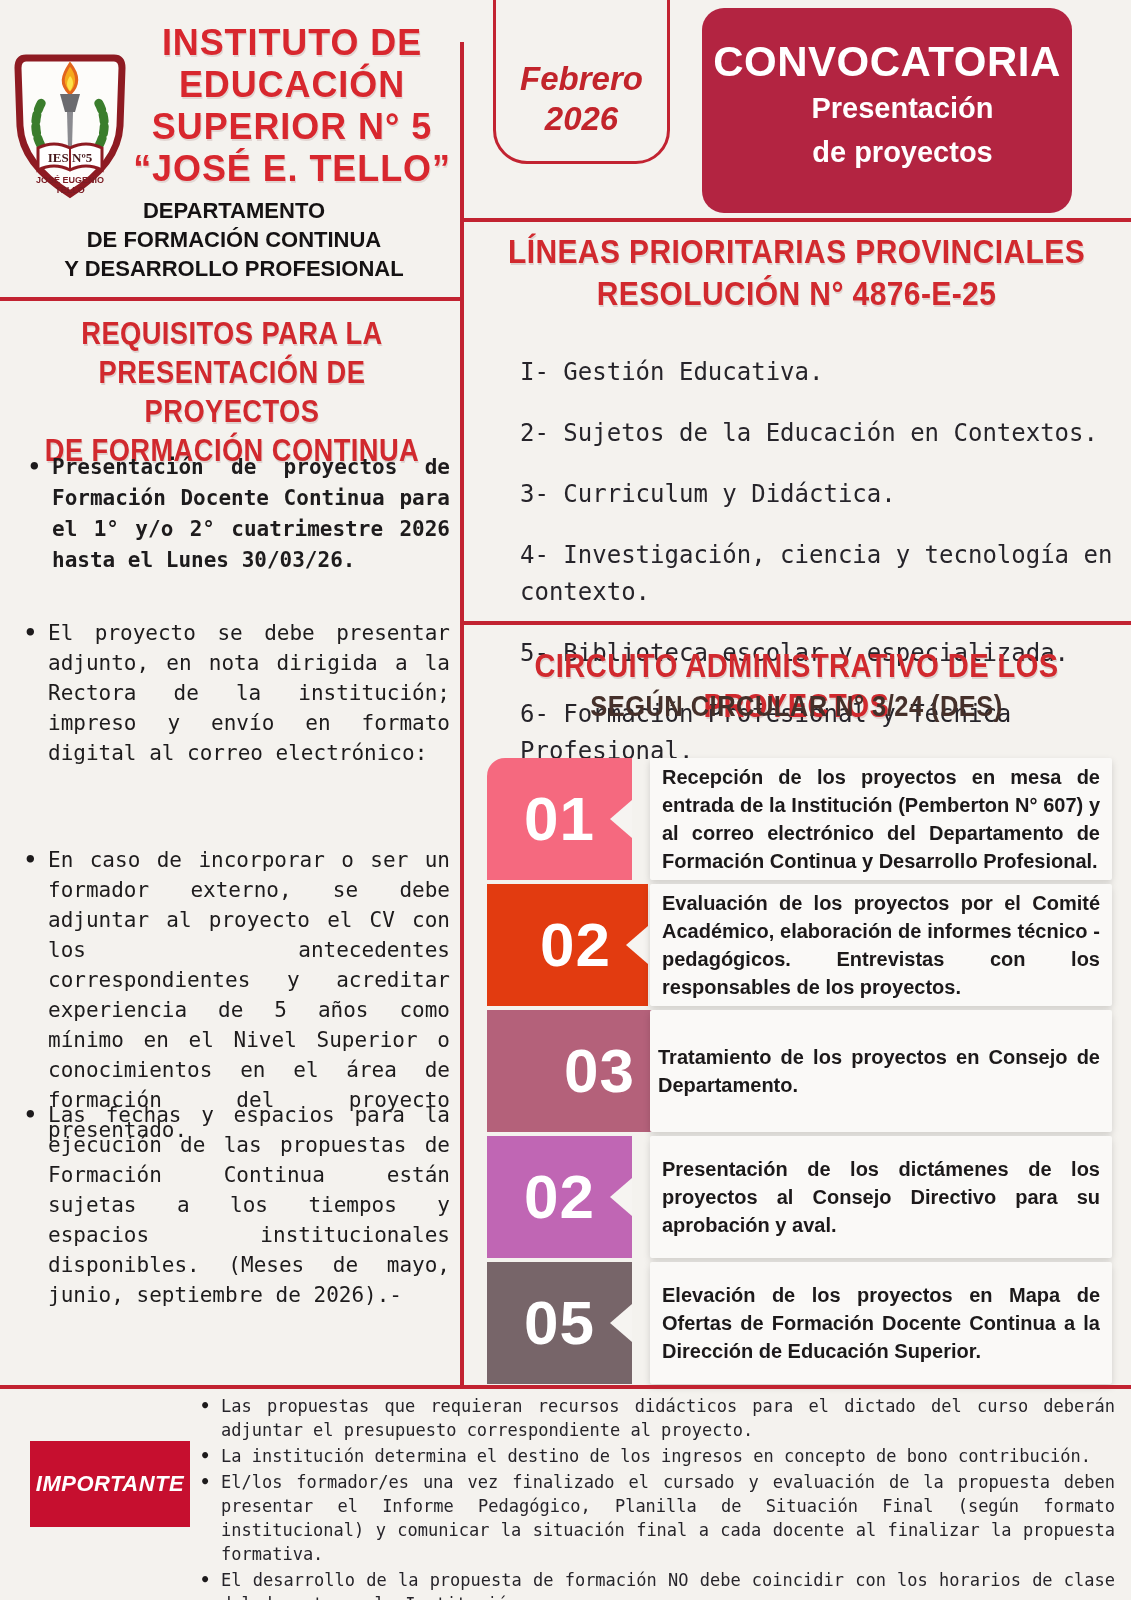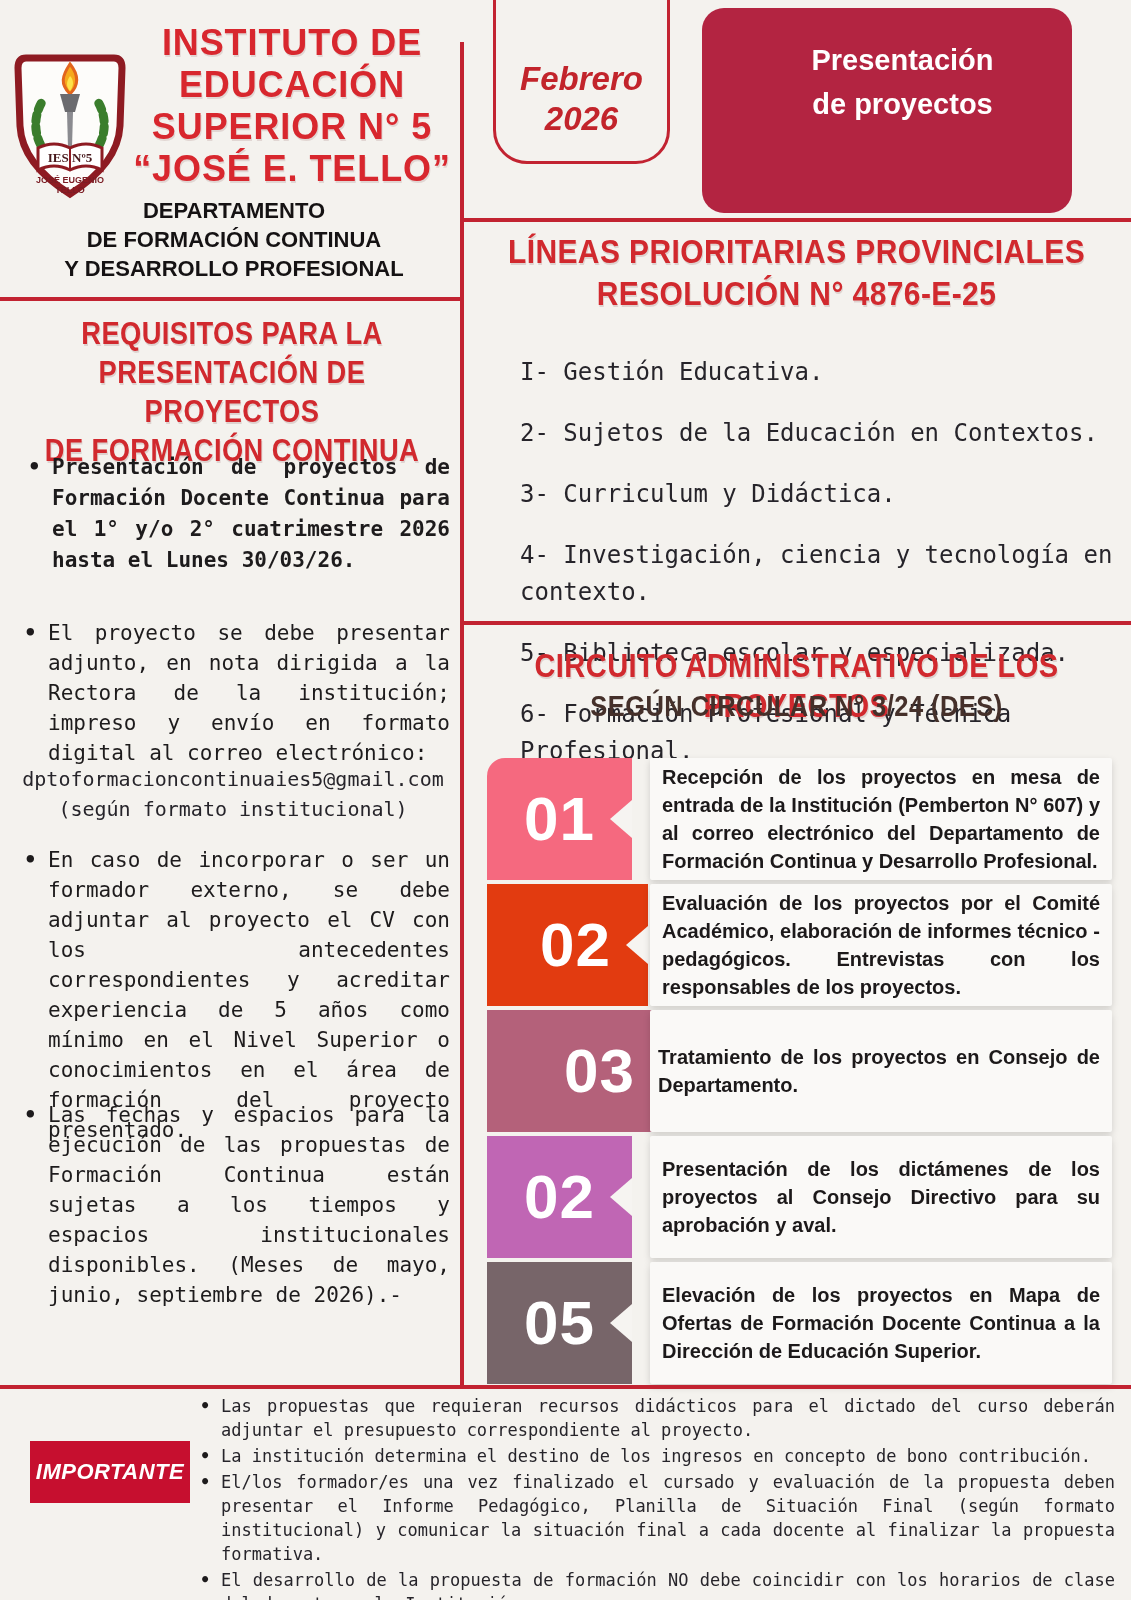--- a/index.html
+++ b/index.html
@@ -67,21 +67,21 @@
     left:650px;width:462px;height:122px;display:flex;align-items:center;
     background:#faf9f7;box-shadow:0 3px 7px rgba(0,0,0,.15);
     box-sizing:border-box;padding:0 12px;border-radius:2px;
   }
   .step-panel p{
     margin:0;font-weight:bold;font-size:20px;line-height:28px;
     text-align:justify;color:#1c191a;width:100%;
   }
   
   .imp-box{
-    left:30px;top:1441px;width:160px;height:62px;
+    left:30px;top:1441px;width:160px;height:86px;
     display:flex;align-items:center;justify-content:center;
     color:#fff;font-weight:bold;font-style:italic;font-size:22px;letter-spacing:.5px;
   }
   .bbullets{left:200px;top:1394px;width:915px;}
   .bbullet{display:flex;gap:9px;margin-bottom:2px;}
   .bbullet .dot{flex:0 0 12px;font-weight:bold;font-size:17px;line-height:24px;}
   .bbullet .txt{font-size:17px;line-height:24px;text-align:justify;color:#26242a;}
   .lineas-list{left:520px;top:330px;width:608px;}
   .lineas-item{font-size:24px;line-height:37px;color:#26242a;margin-top:24px;}
 </style>
@@ -119,20 +119,21 @@
   </div>
 
   <div class="abs v-divider"></div>
 
   <div class="abs feb-box">
     <div class="feb-line">Febrero</div>
     <div class="feb-line">2026</div>
   </div>
 
   <div class="abs conv-box" style="background: rgb(179, 36, 65);">
+    <div class="conv-title">CONVOCATORIA</div>
     <div class="conv-sub">Presentación</div>
     <div class="conv-sub">de proyectos</div>
   </div>
 
   <div class="abs hline" style="left:460px;top:218px;width:671px;"></div>
 
   <div class="abs red-head" style="left:462px;top:230px;width:669px;font-size:34px;line-height:42px;">
     <div>LÍNEAS PRIORITARIAS PROVINCIALES</div>
     <div>RESOLUCIÓN N° 4876-E-25</div>
   </div>
@@ -159,24 +160,20 @@
   <div class="abs lbullet mono b-bold" style="left:28px;top:452px;width:422px;">
     <span class="dot">•</span>
     <span class="txt">Presentación de proyectos de Formación Docente Continua para el 1° y/o 2° cuatrimestre 2026 hasta el Lunes 30/03/26.</span>
   </div>
 
   <div class="abs lbullet mono b-reg" style="left:24px;top:618px;width:426px;">
     <span class="dot">•</span>
     <span class="txt">El proyecto se debe presentar adjunto, en nota dirigida a la Rectora de la institución; impreso y envío en formato digital al correo electrónico:</span>
   </div>
 
-  <div class="abs email-blk mono" style="left:10px;top:764px;width:446px;">
-    <div>dptoformacioncontinuaies5@gmail.com</div>
-    <div>(según formato institucional)</div>
-  </div>
 
   <div class="abs lbullet mono b-reg" style="left:24px;top:845px;width:426px;">
     <span class="dot">•</span>
     <span class="txt">En caso de incorporar o ser un formador externo, se debe adjuntar al proyecto el CV con los antecedentes correspondientes y acreditar experiencia de 5 años como mínimo en el Nivel Superior o conocimientos en el área de formación del proyecto presentado.</span>
   </div>
 
   <div class="abs lbullet mono b-reg" style="left:24px;top:1100px;width:426px;">
     <span class="dot">•</span>
     <span class="txt">Las fechas y espacios para la ejecución de las propuestas de Formación Continua están sujetas a los tiempos y espacios institucionales disponibles. (Meses de mayo, junio, septiembre de 2026).-</span>
   </div>

